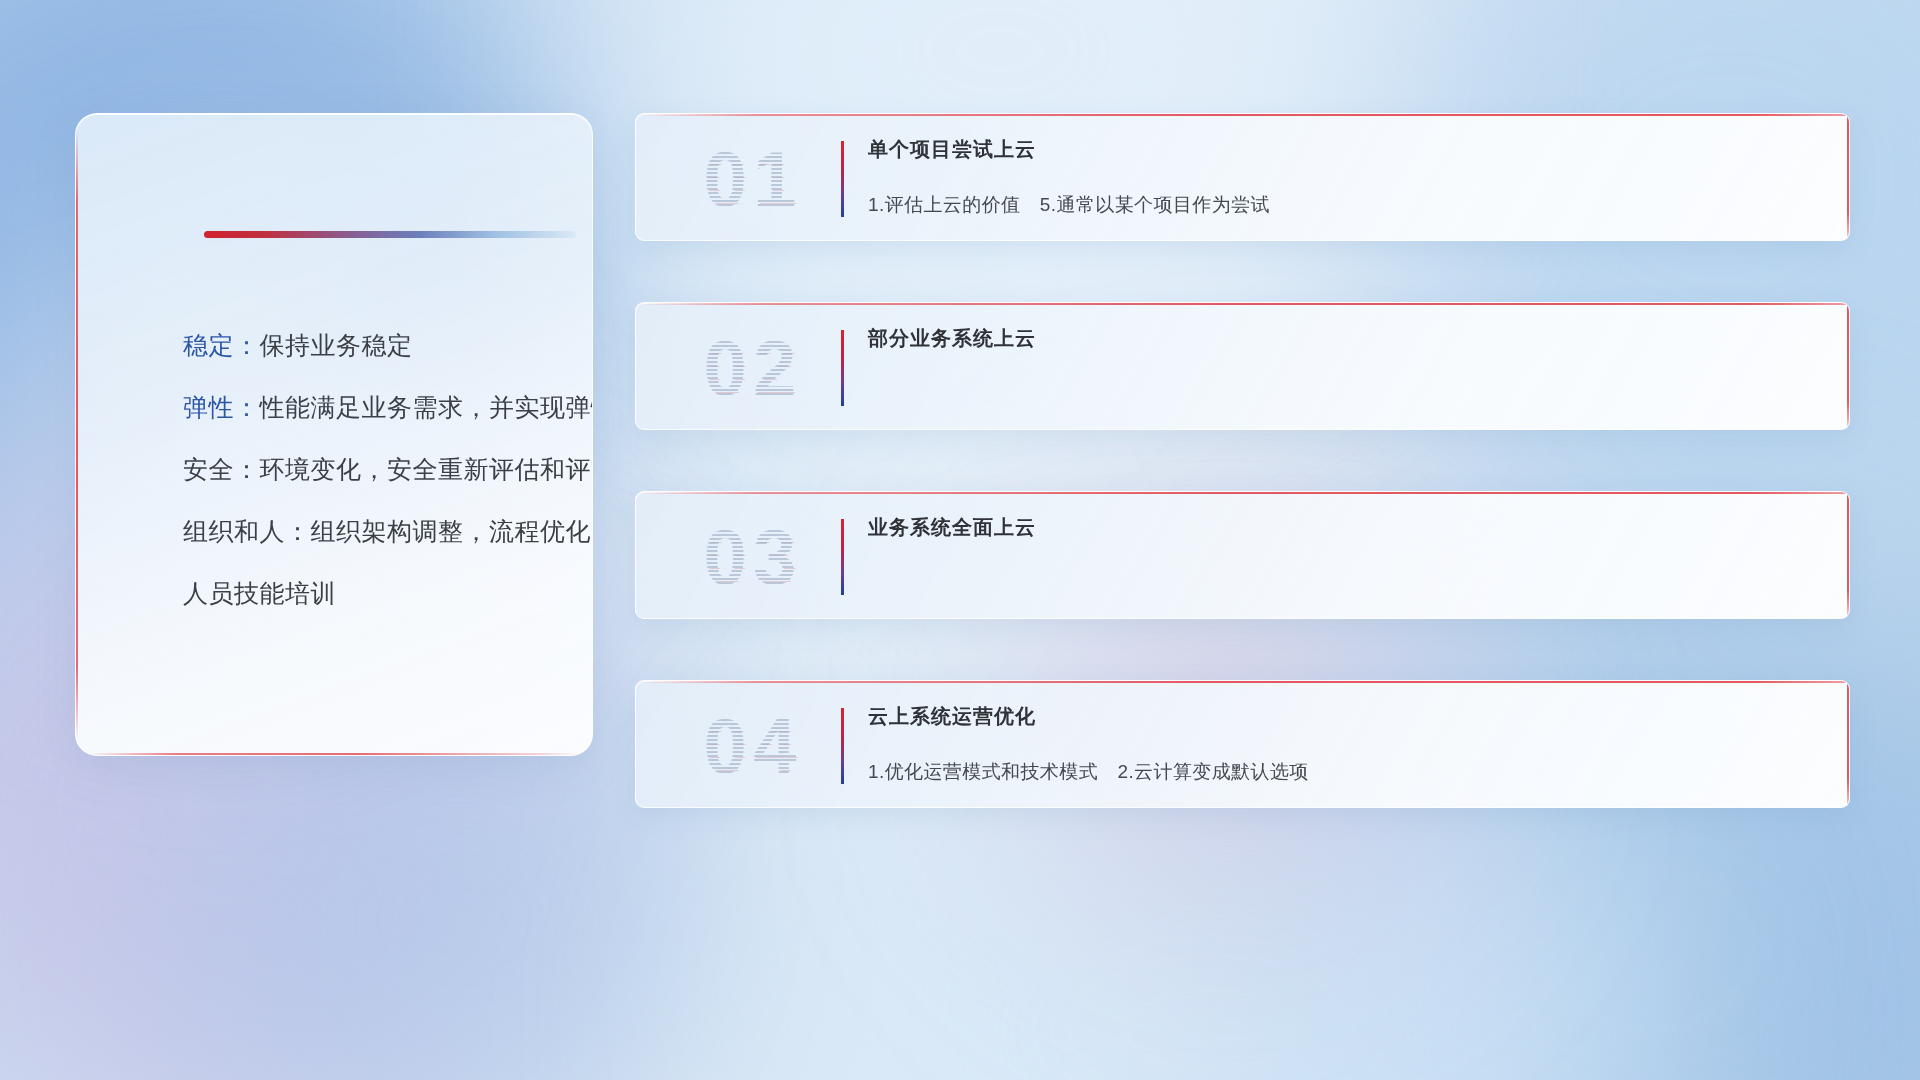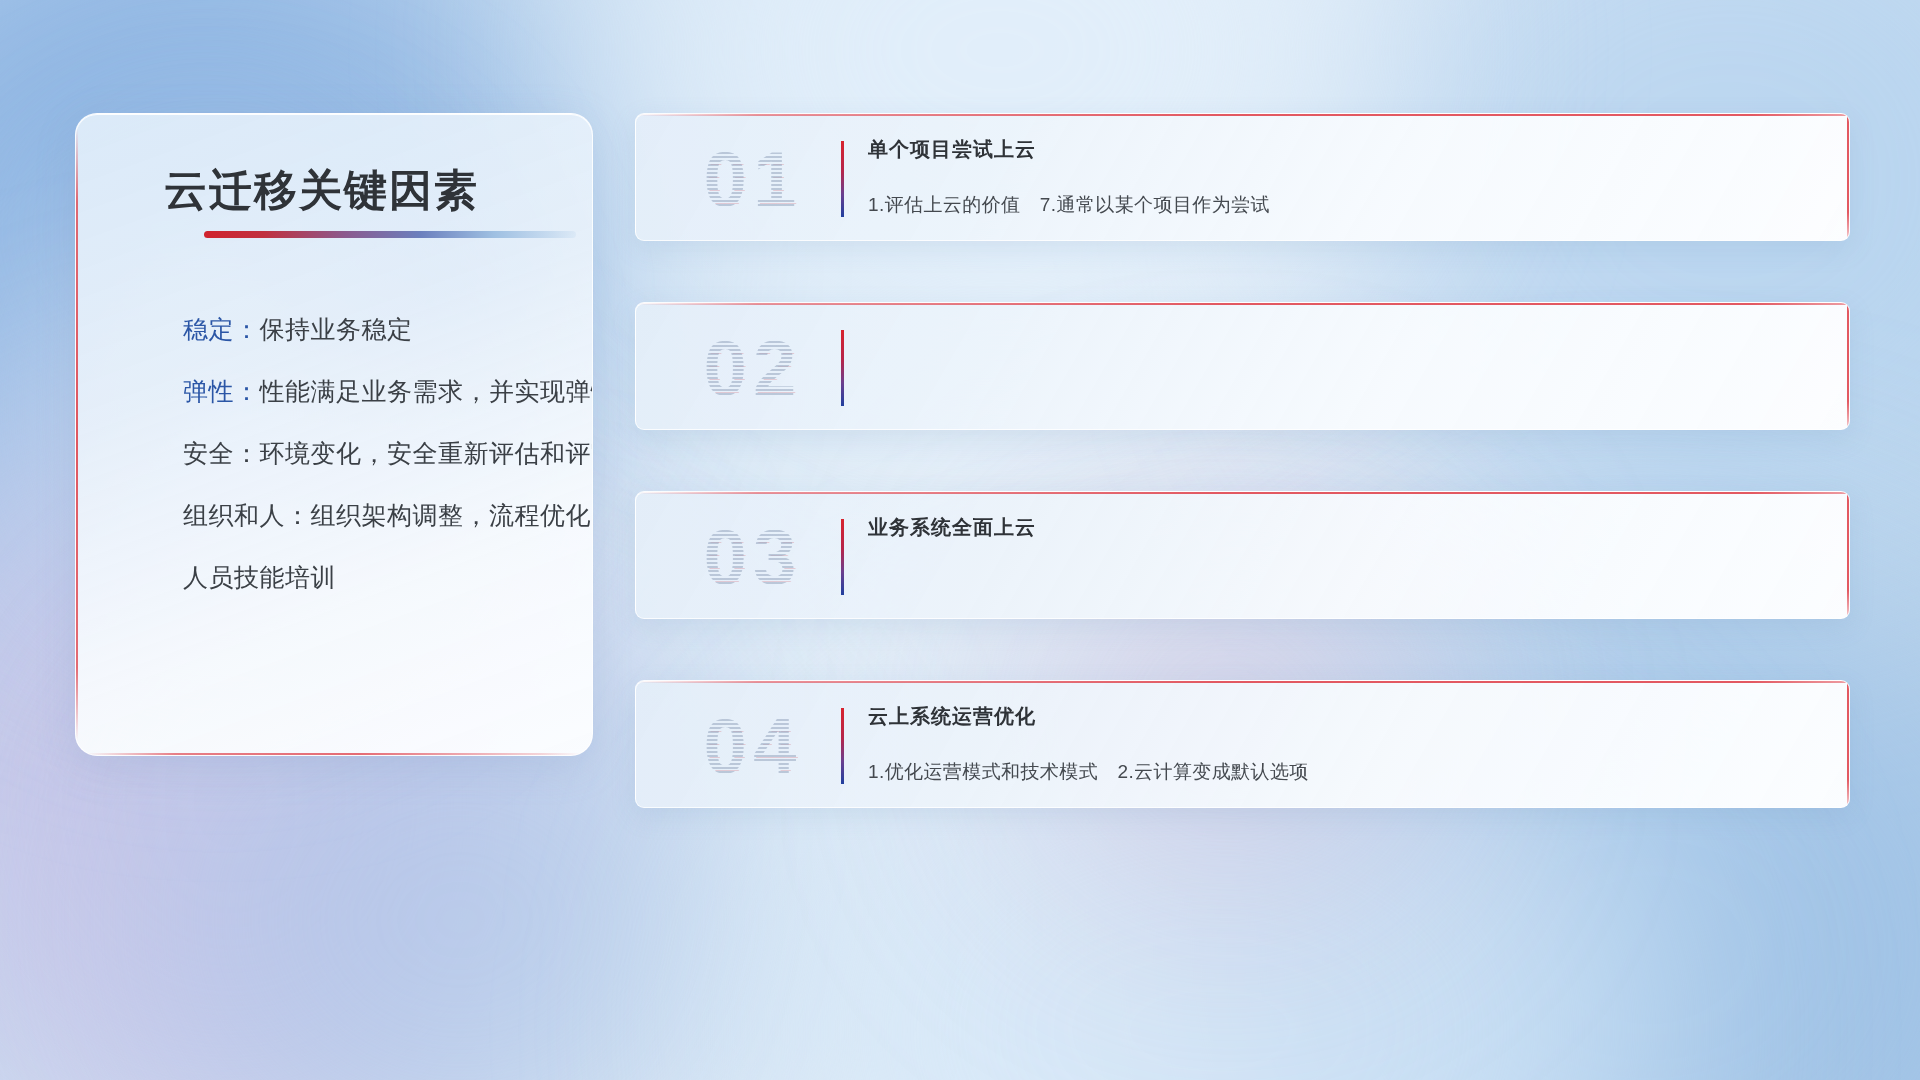--- a/index.html
+++ b/index.html
@@ -53,21 +53,21 @@
     position:absolute; left:88px; top:48px;
     font-size:43px; font-weight:bold; color:#2f3338;
     letter-spacing:2px; white-space:nowrap;
   }
   .title-rule {
     position:absolute; left:128px; top:117px; width:372px; height:7px;
     border-radius:4px;
     background:linear-gradient(90deg, #d0232e 0%, #c1303f 16%, #8b5a8e 38%, #6b7fbd 58%, #9fc0e2 78%, rgba(190,215,238,.25) 100%);
   }
 
-  .factor-list { position:absolute; left:107px; top:184px; width:400px; }
+  .factor-list { position:absolute; left:107px; top:200px; width:400px; }
   .factor-row {
     font-size:25px; line-height:62px; color:#3b4046;
     white-space:nowrap; letter-spacing:.5px;
   }
   .factor-key { color:#2b56a6; }
   .factor-key.plain { color:#3b4046; }
   .factor-val { color:#3b4046; }
 
   
   .cards { position:absolute; left:635px; top:113px; width:1215px; }
@@ -145,21 +145,20 @@
   <div class="blob blob-e"></div>
   <div class="blob blob-f"></div>
   <div class="blob blob-g"></div>
   <div class="blob blob-h"></div>
   <div class="blob blob-i"></div>
 </div>
 
 <div class="stage">
 
   <section class="left-panel">
-    <h1 class="panel-title">云迁移关键因素</h1>
     <div class="title-rule"></div>
 
     <div class="factor-list">
       <div class="factor-row">
         <span class="factor-key">稳定：</span><span class="factor-val">保持业务稳定</span>
       </div>
       <div class="factor-row">
         <span class="factor-key">弹性：</span><span class="factor-val">性能满足业务需求，并实现弹性</span>
       </div>
       <div class="factor-row">
@@ -174,27 +173,28 @@
     </div>
   </section>
 
   <section class="cards">
 
     <article class="card">
       <div class="card-num-shadow">01</div>
       <div class="card-num">01</div>
       <div class="card-bar"></div>
       <h2 class="card-title">单个项目尝试上云</h2>
-      <p class="card-desc">1.评估上云的价值　7.通常以某个项目作为尝试</p>
+      <p class="card-desc">1.评估上云的价值　5.通常以某个项目作为尝试</p>
     </article>
 
     <article class="card">
       <div class="card-num-shadow">02</div>
       <div class="card-num">02</div>
       <div class="card-bar"></div>
+      <h2 class="card-title">部分业务系统上云</h2>
     </article>
 
     <article class="card">
       <div class="card-num-shadow">03</div>
       <div class="card-num">03</div>
       <div class="card-bar"></div>
       <h2 class="card-title">业务系统全面上云</h2>
     </article>
 
     <article class="card">

